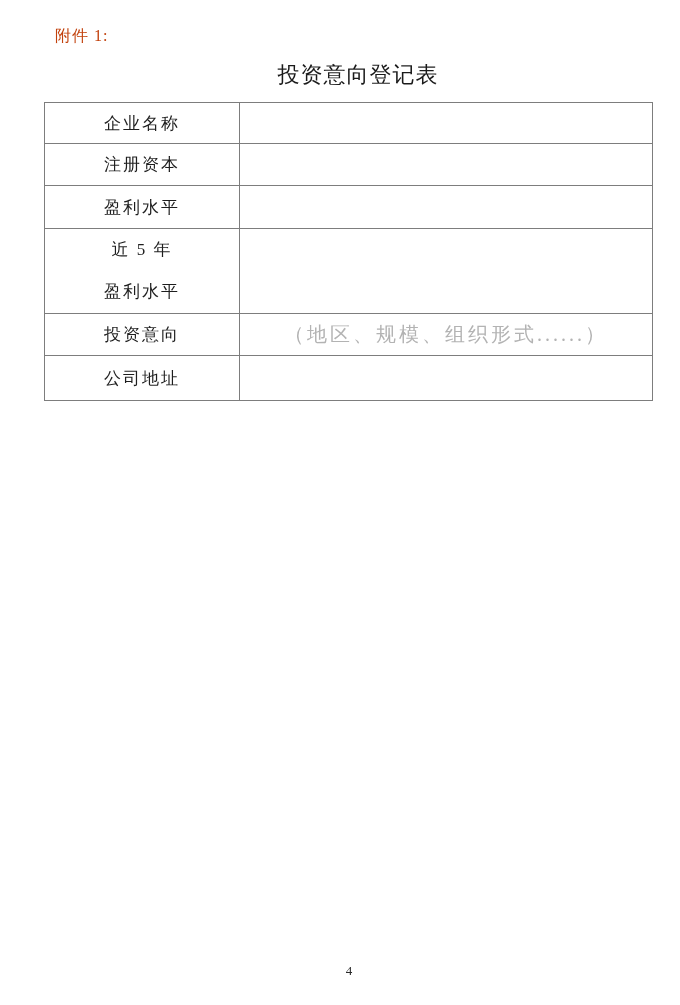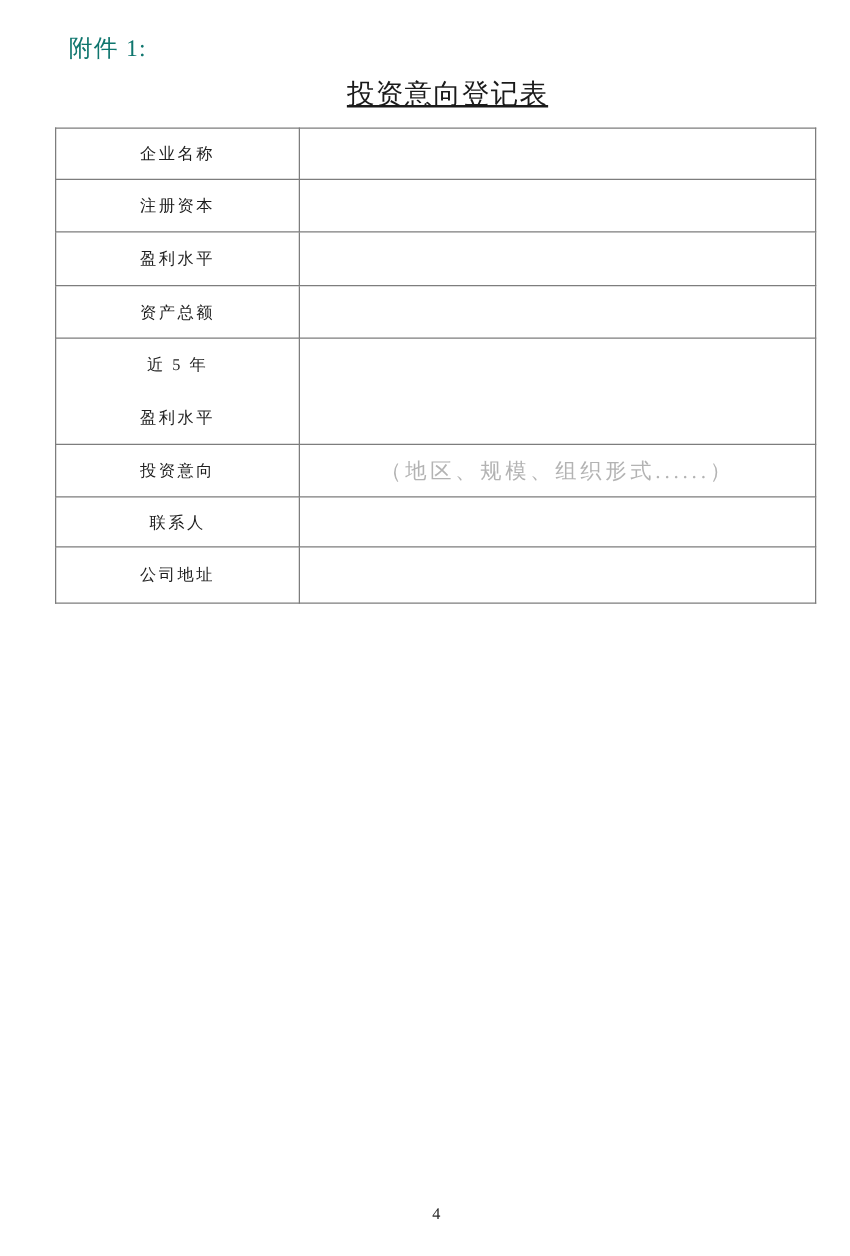--- a/index.html
+++ b/index.html
@@ -10,68 +10,67 @@
     height: 1005px;
     font-family: "Liberation Serif", "DejaVu Serif", serif;
     color: #1e1e1e;
     overflow: hidden;
   }
 
   .attachment-label {
     position: absolute;
     left: 55px;
     top: 26px;
-    font-size: 19px;
+    font-size: 16px;
     letter-spacing: 1px;
-    color: #0f766e;
+    color: #c2410c;
   }
 
   .doc-title {
     position: absolute;
     left: 0;
     top: 60px;
     width: 680px;
     padding-left: 36px;
     text-align: center;
     font-size: 22px;
     letter-spacing: 1px;
     color: #1a1a1a;
-    text-decoration: underline;
   }
 
   table.form-table {
     position: absolute;
     left: 44px;
     top: 102px;
     width: 608px;
     border-collapse: collapse;
     table-layout: fixed;
   }
   table.form-table td {
     border: 1px solid #7d7d7d;
     vertical-align: middle;
     overflow: hidden;
   }
   td.label-cell {
     width: 195px;
     text-align: center;
-    font-size: 13px;
+    font-size: 17px;
     letter-spacing: 2px;
     color: #1e1e1e;
   }
   td.value-cell {
     width: 413px;
     font-size: 17px;
     padding: 0 8px;
   }
   td.value-cell.centered { text-align: center; }
   .muted {
     color: #b3b3b3;
     letter-spacing: 3px;
-    font-size: 17px;
+    font-size: 20px;
   }
   .label-line { display: block; line-height: 42px; }
   tr.row-h-1 { height: 41px; }
   tr.row-h-2 { height: 42px; }
   tr.row-h-3 { height: 43px; }
   tr.row-h-4 { height: 42px; }
   tr.row-h-5 { height: 85px; }
   tr.row-h-6 { height: 42px; }
   tr.row-h-7 { height: 40px; }
   tr.row-h-8 { height: 41px; }
@@ -114,53 +113,37 @@
       </td>
     </tr>
     <tr class="row-h-3">
       <td class="label-cell">
         <span>盈利水平</span>
       </td>
       <td class="value-cell">
         <span></span>
       </td>
     </tr>
-    <tr class="row-h-4">
-      <td class="label-cell">
-        <span>资产总额</span>
-      </td>
-      <td class="value-cell">
-        <span></span>
-      </td>
-    </tr>
     <tr class="row-h-5">
       <td class="label-cell">
         <span class="label-line">近 5 年</span>
         <span class="label-line">盈利水平</span>
       </td>
       <td class="value-cell">
         <span></span>
       </td>
     </tr>
     <tr class="row-h-6">
       <td class="label-cell">
         <span>投资意向</span>
       </td>
       <td class="value-cell centered">
         <span class="muted">（地区、规模、组织形式......）</span>
       </td>
     </tr>
-    <tr class="row-h-7">
-      <td class="label-cell">
-        <span>联系人</span>
-      </td>
-      <td class="value-cell">
-        <span></span>
-      </td>
-    </tr>
     <tr class="row-h-9">
       <td class="label-cell">
         <span>公司地址</span>
       </td>
       <td class="value-cell">
         <span></span>
       </td>
     </tr>
   </tbody>
 </table>

